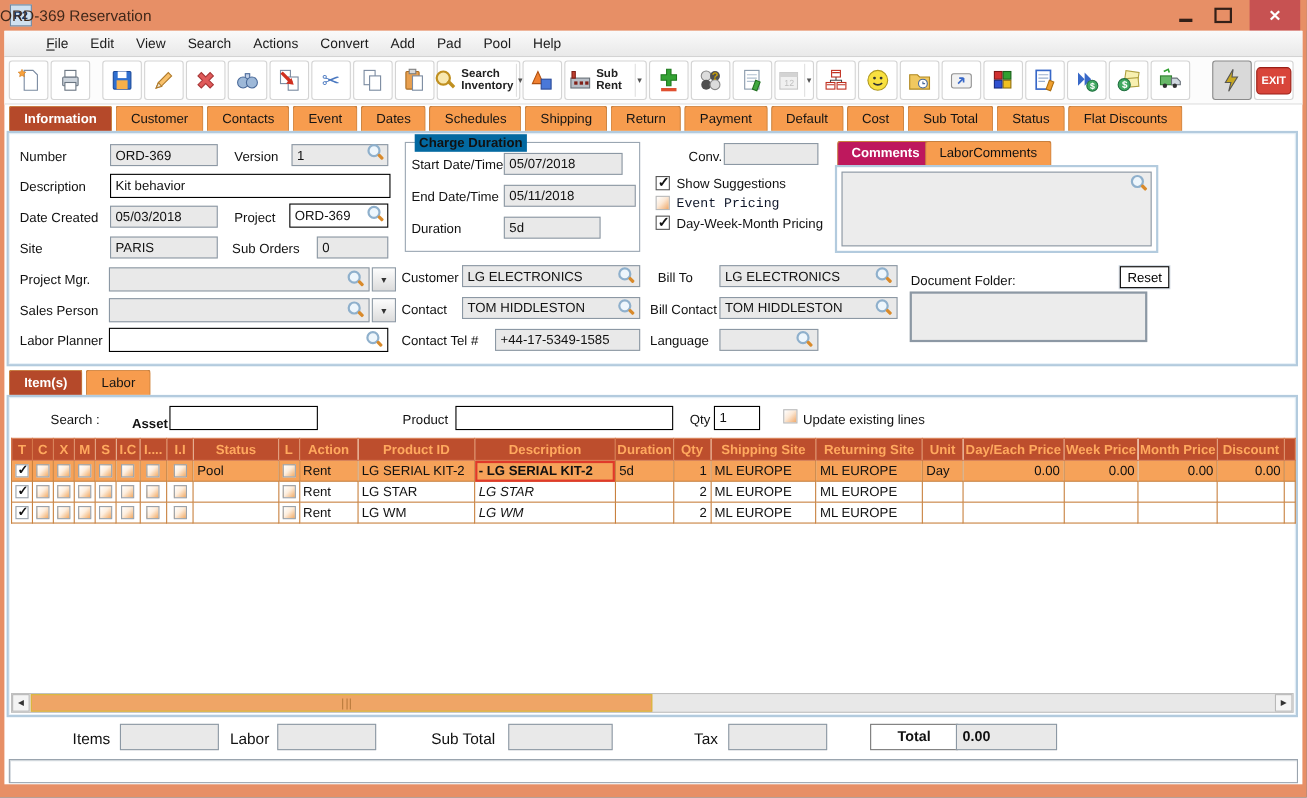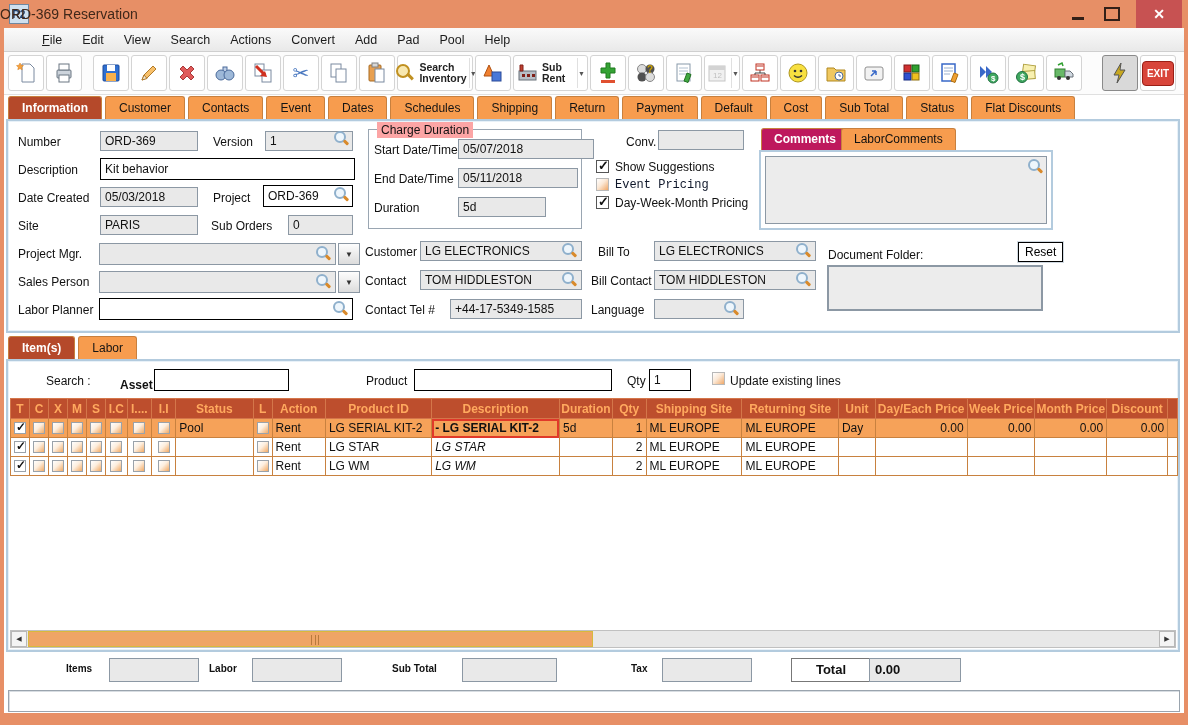--- a/index.html
+++ b/index.html
@@ -68,22 +68,22 @@
           font-size:12px; padding:3px 4px; color:#111; overflow:hidden; white-space:nowrap; }
   .mag { position:absolute; width:15px; height:15px; }
   .mag::before { content:""; position:absolute; left:0; top:0; width:8px; height:8px;
                  border:2px solid #8fb0cc; border-radius:50%; background:#eef6fc; }
   .mag::after { content:""; position:absolute; left:9px; top:10px; width:6px; height:3px;
                 background:#d98a2b; border-radius:1px; transform:rotate(45deg); }
   .ddbtn { position:absolute; width:22px; height:22px; background:linear-gradient(#fdfdfd,#dcdcdc);
            border:1px solid #8c98a4; display:flex; align-items:center; justify-content:center; }
   .ddbtn::after { content:"\25BC"; font-size:8px; color:#333; }
   .fieldset { position:absolute; border:1px solid #9aa6b2; }
-  .fieldset .legend { position:absolute; top:-8px; left:8px; background:#fca5a5; padding:1px 4px;
-                      font-weight:normal; font-size:12px; }
+  .fieldset .legend { position:absolute; top:-8px; left:8px; background:#0369a1; padding:1px 4px;
+                      font-weight:bold; font-size:12px; }
   .cb { position:absolute; width:13px; height:13px; border:1px solid #555; background:#fff; }
   .cb.checked::after { content:"\2713"; position:absolute; left:1px; top:-3px; font-size:13px; font-weight:bold; color:#111; }
   .cb.dis { border:1px solid #b8b8b8; background:linear-gradient(135deg,#ffffff,#fbe8d6 45%,#f0a868); }
   .cblbl { position:absolute; font-size:12px; color:#111; white-space:nowrap; }
   .cblbl.dis { color:#0f172a;font-family:Liberation Mono, monospace; }
 
   
   .ctab { position:absolute; height:22px; background:#f79c4e; border:1px solid #c8803e; border-bottom:none;
           border-radius:3px 3px 0 0; padding:3px 12px 0 12px; font-size:12px; }
   .ctab.sel { background:#be185d; color:#fff; font-weight:bold; }
@@ -112,21 +112,21 @@
   .sb-arrow { position:absolute; top:0; width:16px; height:16px; background:#f4f4f4; border:1px solid #b8b8b8;
               display:flex; align-items:center; justify-content:center; }
   .sb-arrow.left::after { content:"\25C0"; font-size:7px; color:#333; }
   .sb-arrow.right::after { content:"\25B6"; font-size:7px; color:#333; }
   .sb-thumb { position:absolute; top:0; height:16px; background:#efa566; border:1px solid #d8b93c; }
   .sb-grip { position:absolute; left:50%; top:3px; width:8px; height:10px;
              border-left:1px solid #b97a3c; border-right:1px solid #b97a3c; }
   .sb-grip::after { content:""; position:absolute; left:3px; top:0; width:1px; height:10px; background:#b97a3c; }
 
   
-  .tlabel { position:absolute; font-size:10px; font-weight:bold; color:#111; }
+  .tlabel { position:absolute; font-size:14px; font-weight:normal; color:#111; }
   .tfld { position:absolute; background:#e9e9e9; border:1px solid #8c98a4; height:24px;
           font-size:13px; padding:3px 5px; }
   .total-label-box { position:absolute; background:#fff; border:1px solid #777; height:24px;
                      font-size:13px; font-weight:bold; text-align:center; padding-top:3px; }
   .tfld.bold { font-weight:bold; }
 
   .statusbar { position:absolute; left:8px; right:8px; top:690px; height:22px; background:#fff;
                border:1px solid #9aa4ae; box-shadow:inset 1px 1px 0 #d8dde2; }
 </style>
 </head>
@@ -463,21 +463,21 @@
     <span class="ddbtn" style="left:330px; top:150px;"></span>
 
     <span class="lbl" style="left:10px; top:182px;">Labor Planner</span>
     <div class="fldw" style="left:91px; top:177px; width:254px;"></div>
     <span class="mag" style="left:325px; top:180px;"></span>
 
     <div class="fieldset" style="left:360px; top:8px; width:214px; height:100px;">
       <span class="legend">Charge Duration</span>
     </div>
     <span class="lbl" style="left:366px; top:22px;">Start Date/Time</span>
-    <div class="fld" style="left:450px; top:18px; width:136px;">05/07/2018</div>
+    <div class="fld" style="left:450px; top:18px; width:108px;">05/07/2018</div>
     <span class="lbl" style="left:366px; top:51px;">End Date/Time</span>
     <div class="fld" style="left:450px; top:47px; width:120px;">05/11/2018</div>
     <span class="lbl" style="left:366px; top:80px;">Duration</span>
     <div class="fld" style="left:450px; top:76px; width:88px;">5d</div>
 
     <span class="lbl" style="left:586px; top:14px;margin-left:32px;">Conv. Date</span>
     <div class="fld" style="left:650px; top:9px; width:86px;"></div>
     <span class="cb checked" style="left:588px; top:39px;"></span>
     <span class="cblbl" style="left:607px; top:39px;">Show Suggestions</span>
     <span class="cb dis" style="left:588px; top:57px;"></span>

